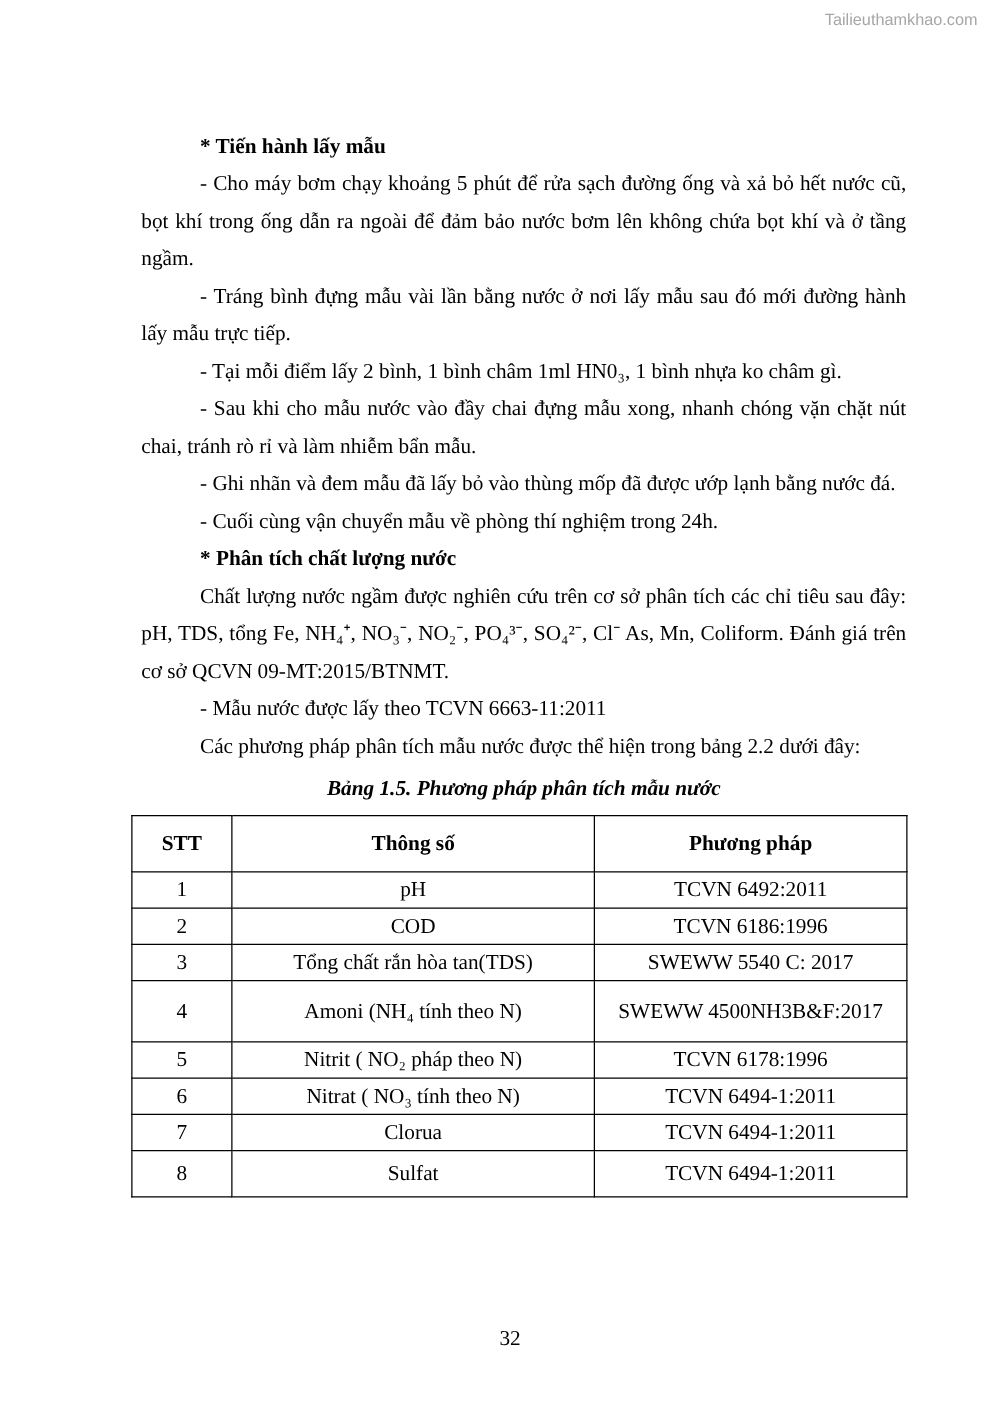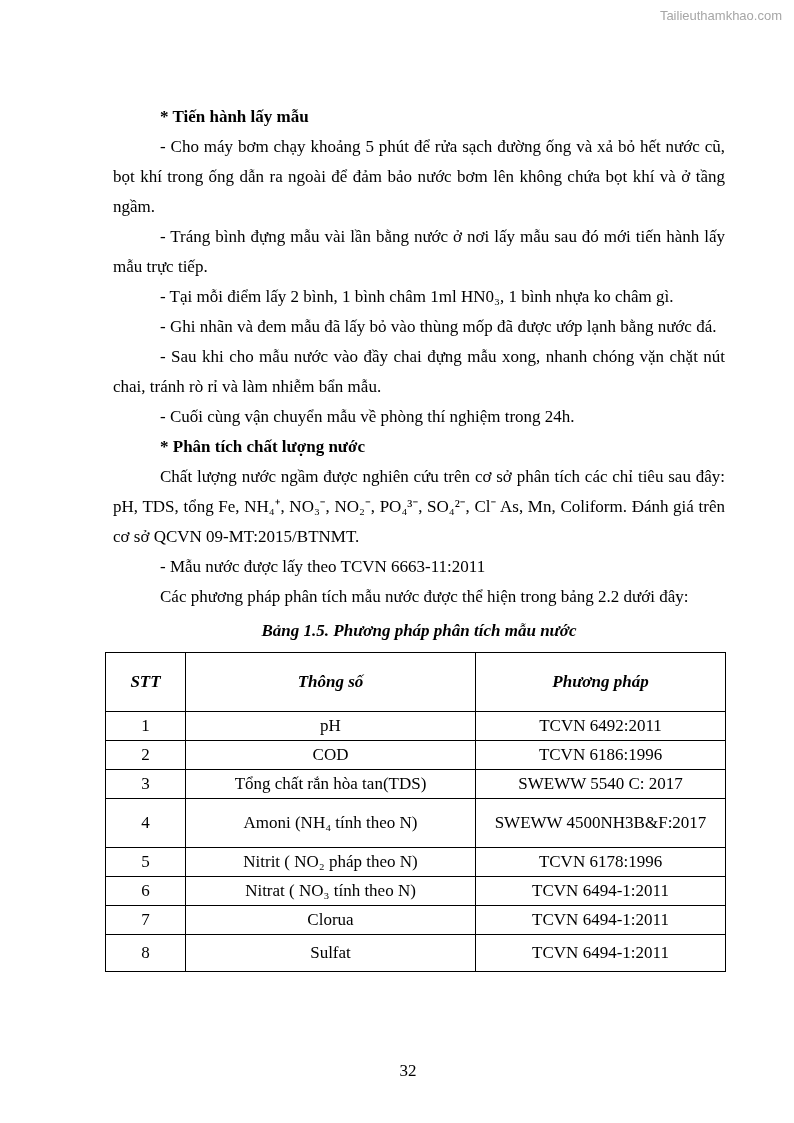--- a/index.html
+++ b/index.html
@@ -57,22 +57,21 @@
   table.analysis th,
   table.analysis td {
     border: 1px solid #000000;
     text-align: center;
     vertical-align: middle;
     padding: 4px 6px;
     overflow: hidden;
   }
   table.analysis th {
     font-weight: bold;
-    padding: 19px 6px;
-    font-style: italic;
+    padding: 12px 6px;
   }
   table.analysis tbody tr:nth-child(4) td {
     padding: 14px 6px;
   }
   table.analysis tbody tr:nth-child(8) td {
     padding: 8px 6px;
   }
   .page-number {
     position: absolute;
     bottom: 42px;
@@ -86,24 +85,24 @@
 </head>
 <body>
 
 <div class="page">
 
   <div class="watermark">Tailieuthamkhao.com</div>
 
   <div class="content">
     <p class="para bold">* Tiến hành lấy mẫu</p>
     <p class="para">- Cho máy bơm chạy khoảng 5 phút để rửa sạch đường ống và xả bỏ hết nước cũ, bọt khí trong ống dẫn ra ngoài để đảm bảo nước bơm lên không chứa bọt khí và ở tầng ngầm.</p>
-    <p class="para">- Tráng bình đựng mẫu vài lần bằng nước ở nơi lấy mẫu sau đó mới tiến hành lấy mẫu trực tiếp.</p>
+    <p class="para">- Tráng bình đựng mẫu vài lần bằng nước ở nơi lấy mẫu sau đó mới đường hành lấy mẫu trực tiếp.</p>
     <p class="para">- Tại mỗi điểm lấy 2 bình, 1 bình châm 1ml HN0₃, 1 bình nhựa ko châm gì.</p>
+    <p class="para">- Sau khi cho mẫu nước vào đầy chai đựng mẫu xong, nhanh chóng vặn chặt nút chai, tránh rò rỉ và làm nhiễm bẩn mẫu.</p>
     <p class="para">- Ghi nhãn và đem mẫu đã lấy bỏ vào thùng mốp đã được ướp lạnh bằng nước đá.</p>
-    <p class="para">- Sau khi cho mẫu nước vào đầy chai đựng mẫu xong, nhanh chóng vặn chặt nút chai, tránh rò rỉ và làm nhiễm bẩn mẫu.</p>
     <p class="para">-  Cuối cùng vận chuyển mẫu về phòng thí nghiệm trong 24h.</p>
     <p class="para bold">* Phân tích chất lượng nước</p>
     <p class="para">Chất lượng nước ngầm được nghiên cứu trên cơ sở phân tích các chỉ tiêu sau đây: pH, TDS, tổng Fe, NH₄⁺, NO₃⁻, NO₂⁻, PO₄³⁻, SO₄²⁻, Cl⁻ As, Mn, Coliform. Đánh giá trên cơ sở QCVN 09-MT:2015/BTNMT.</p>
     <p class="para">- Mẫu nước được lấy theo TCVN 6663-11:2011</p>
     <p class="para">Các phương pháp phân tích mẫu nước được thể hiện trong bảng 2.2 dưới đây:</p>
 
     <p class="para caption">Bảng 1.5. Phương pháp phân tích mẫu nước</p>
 
     <table class="analysis">
       <colgroup>

